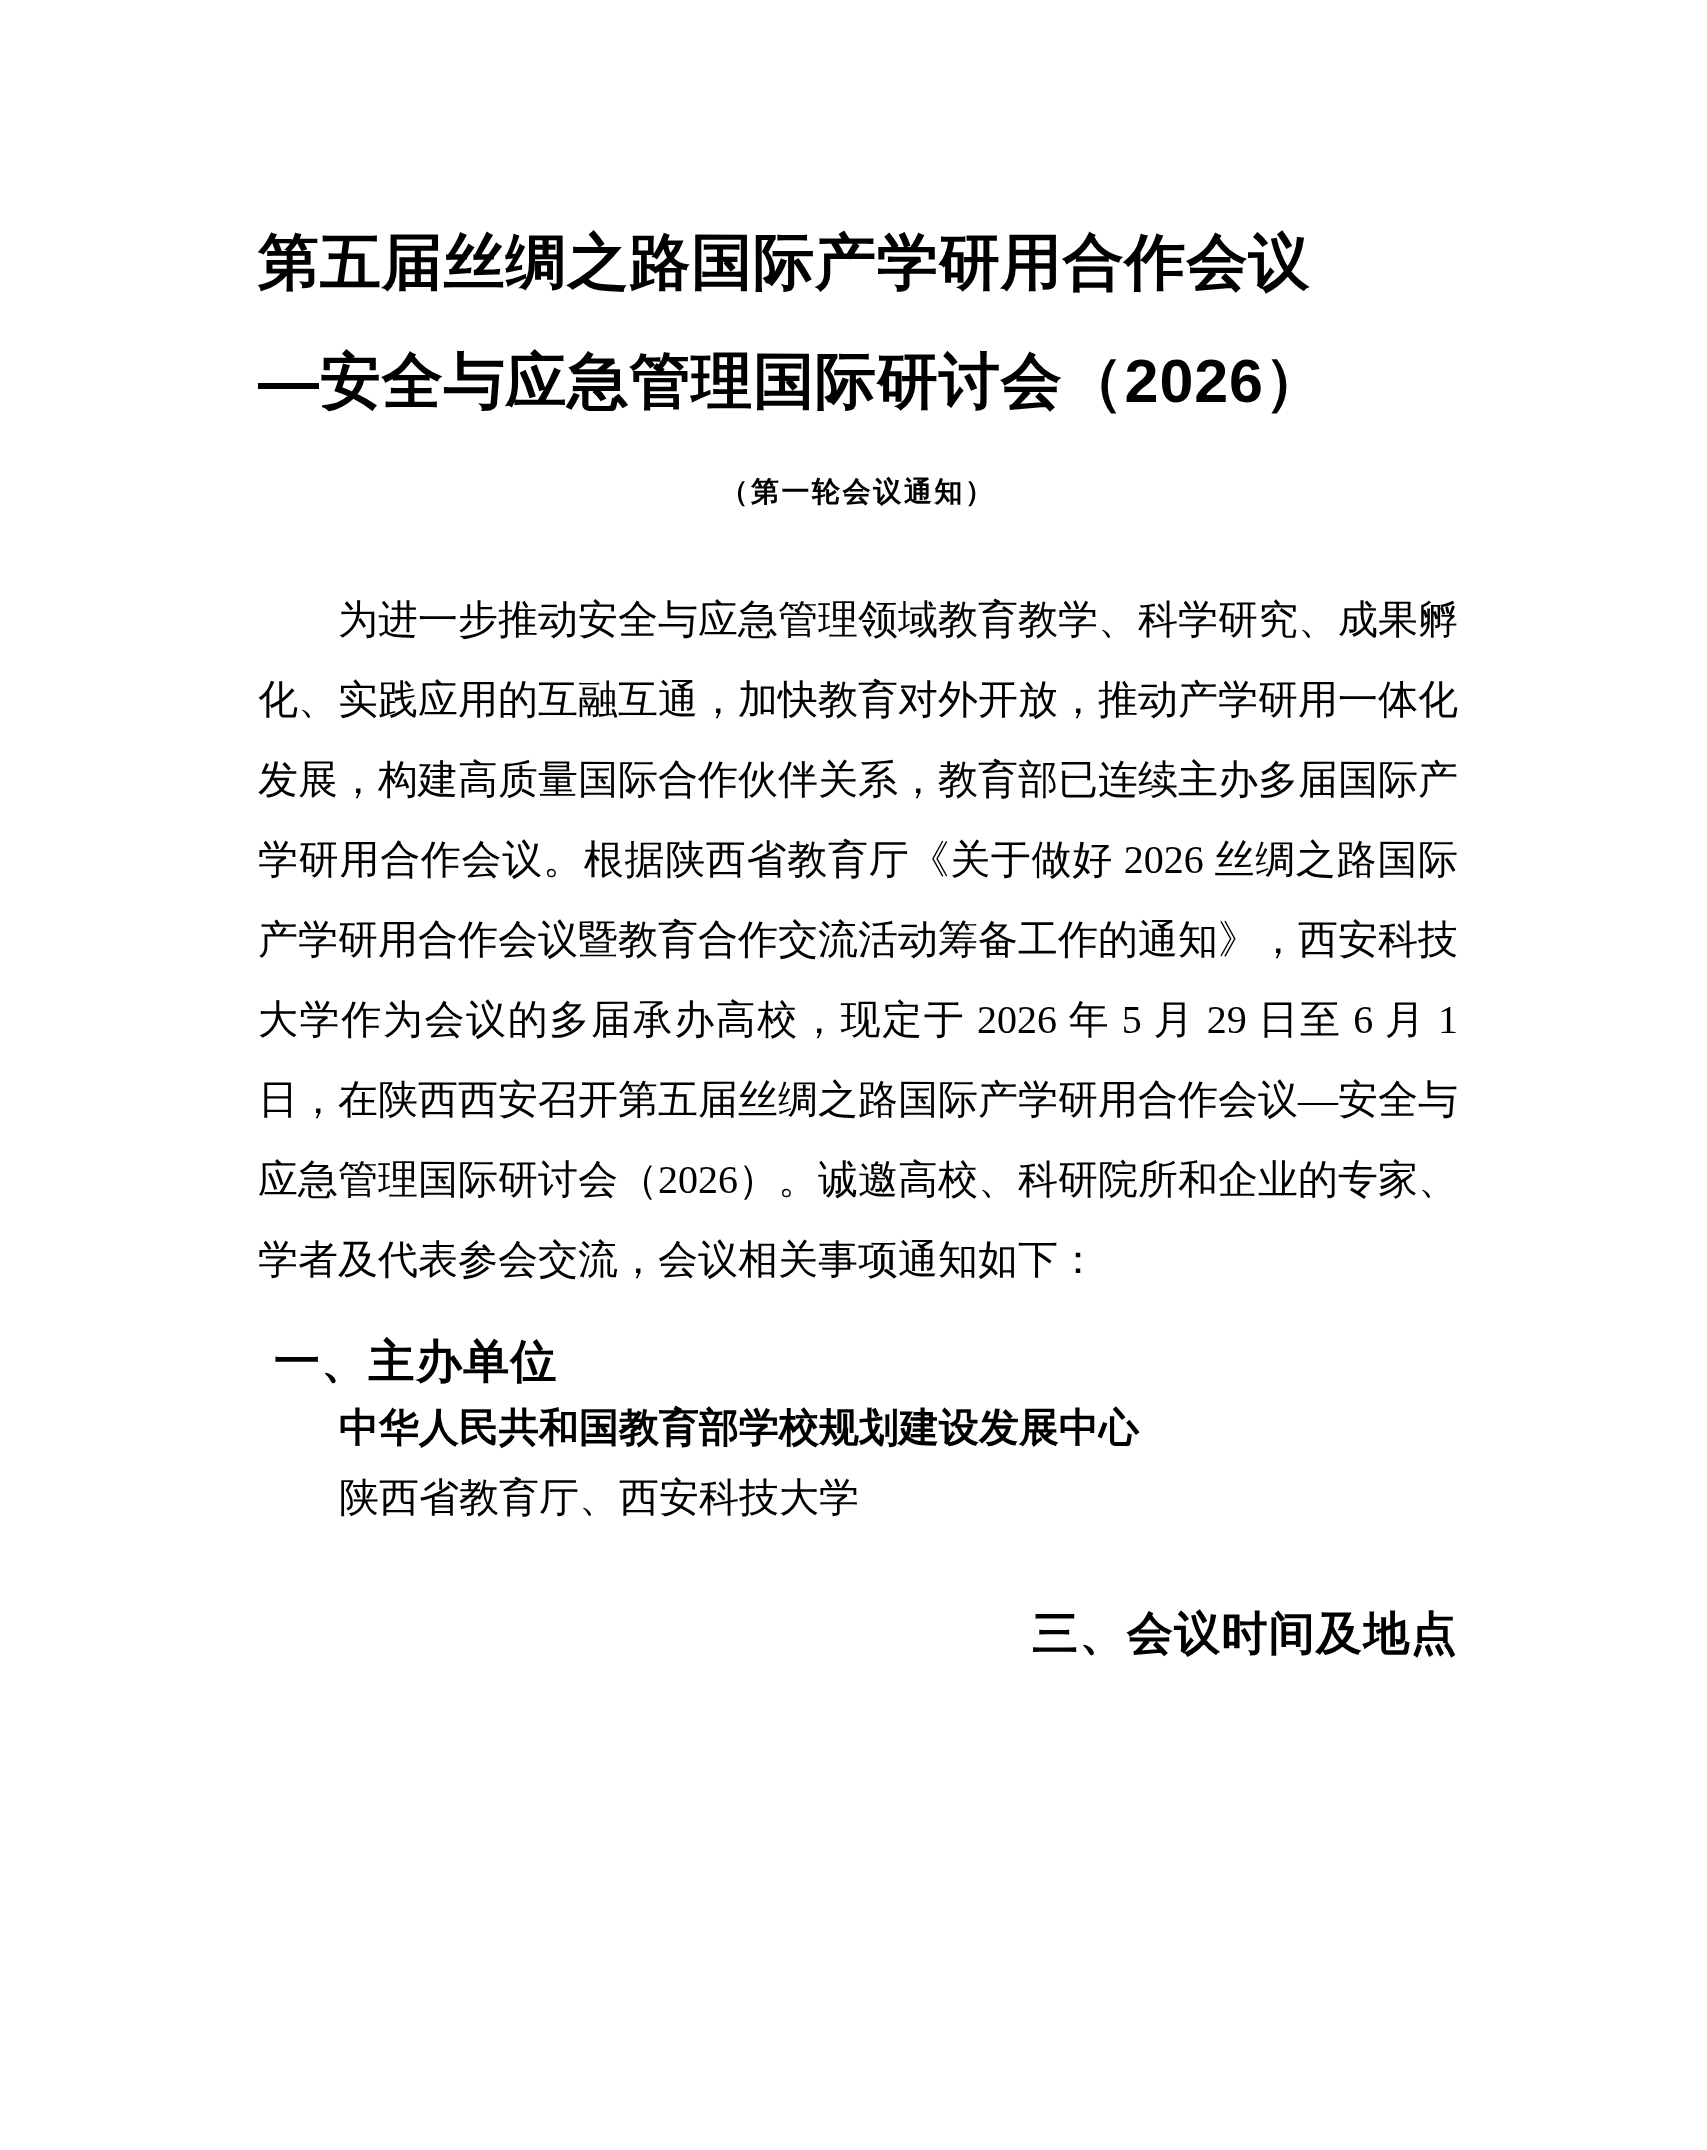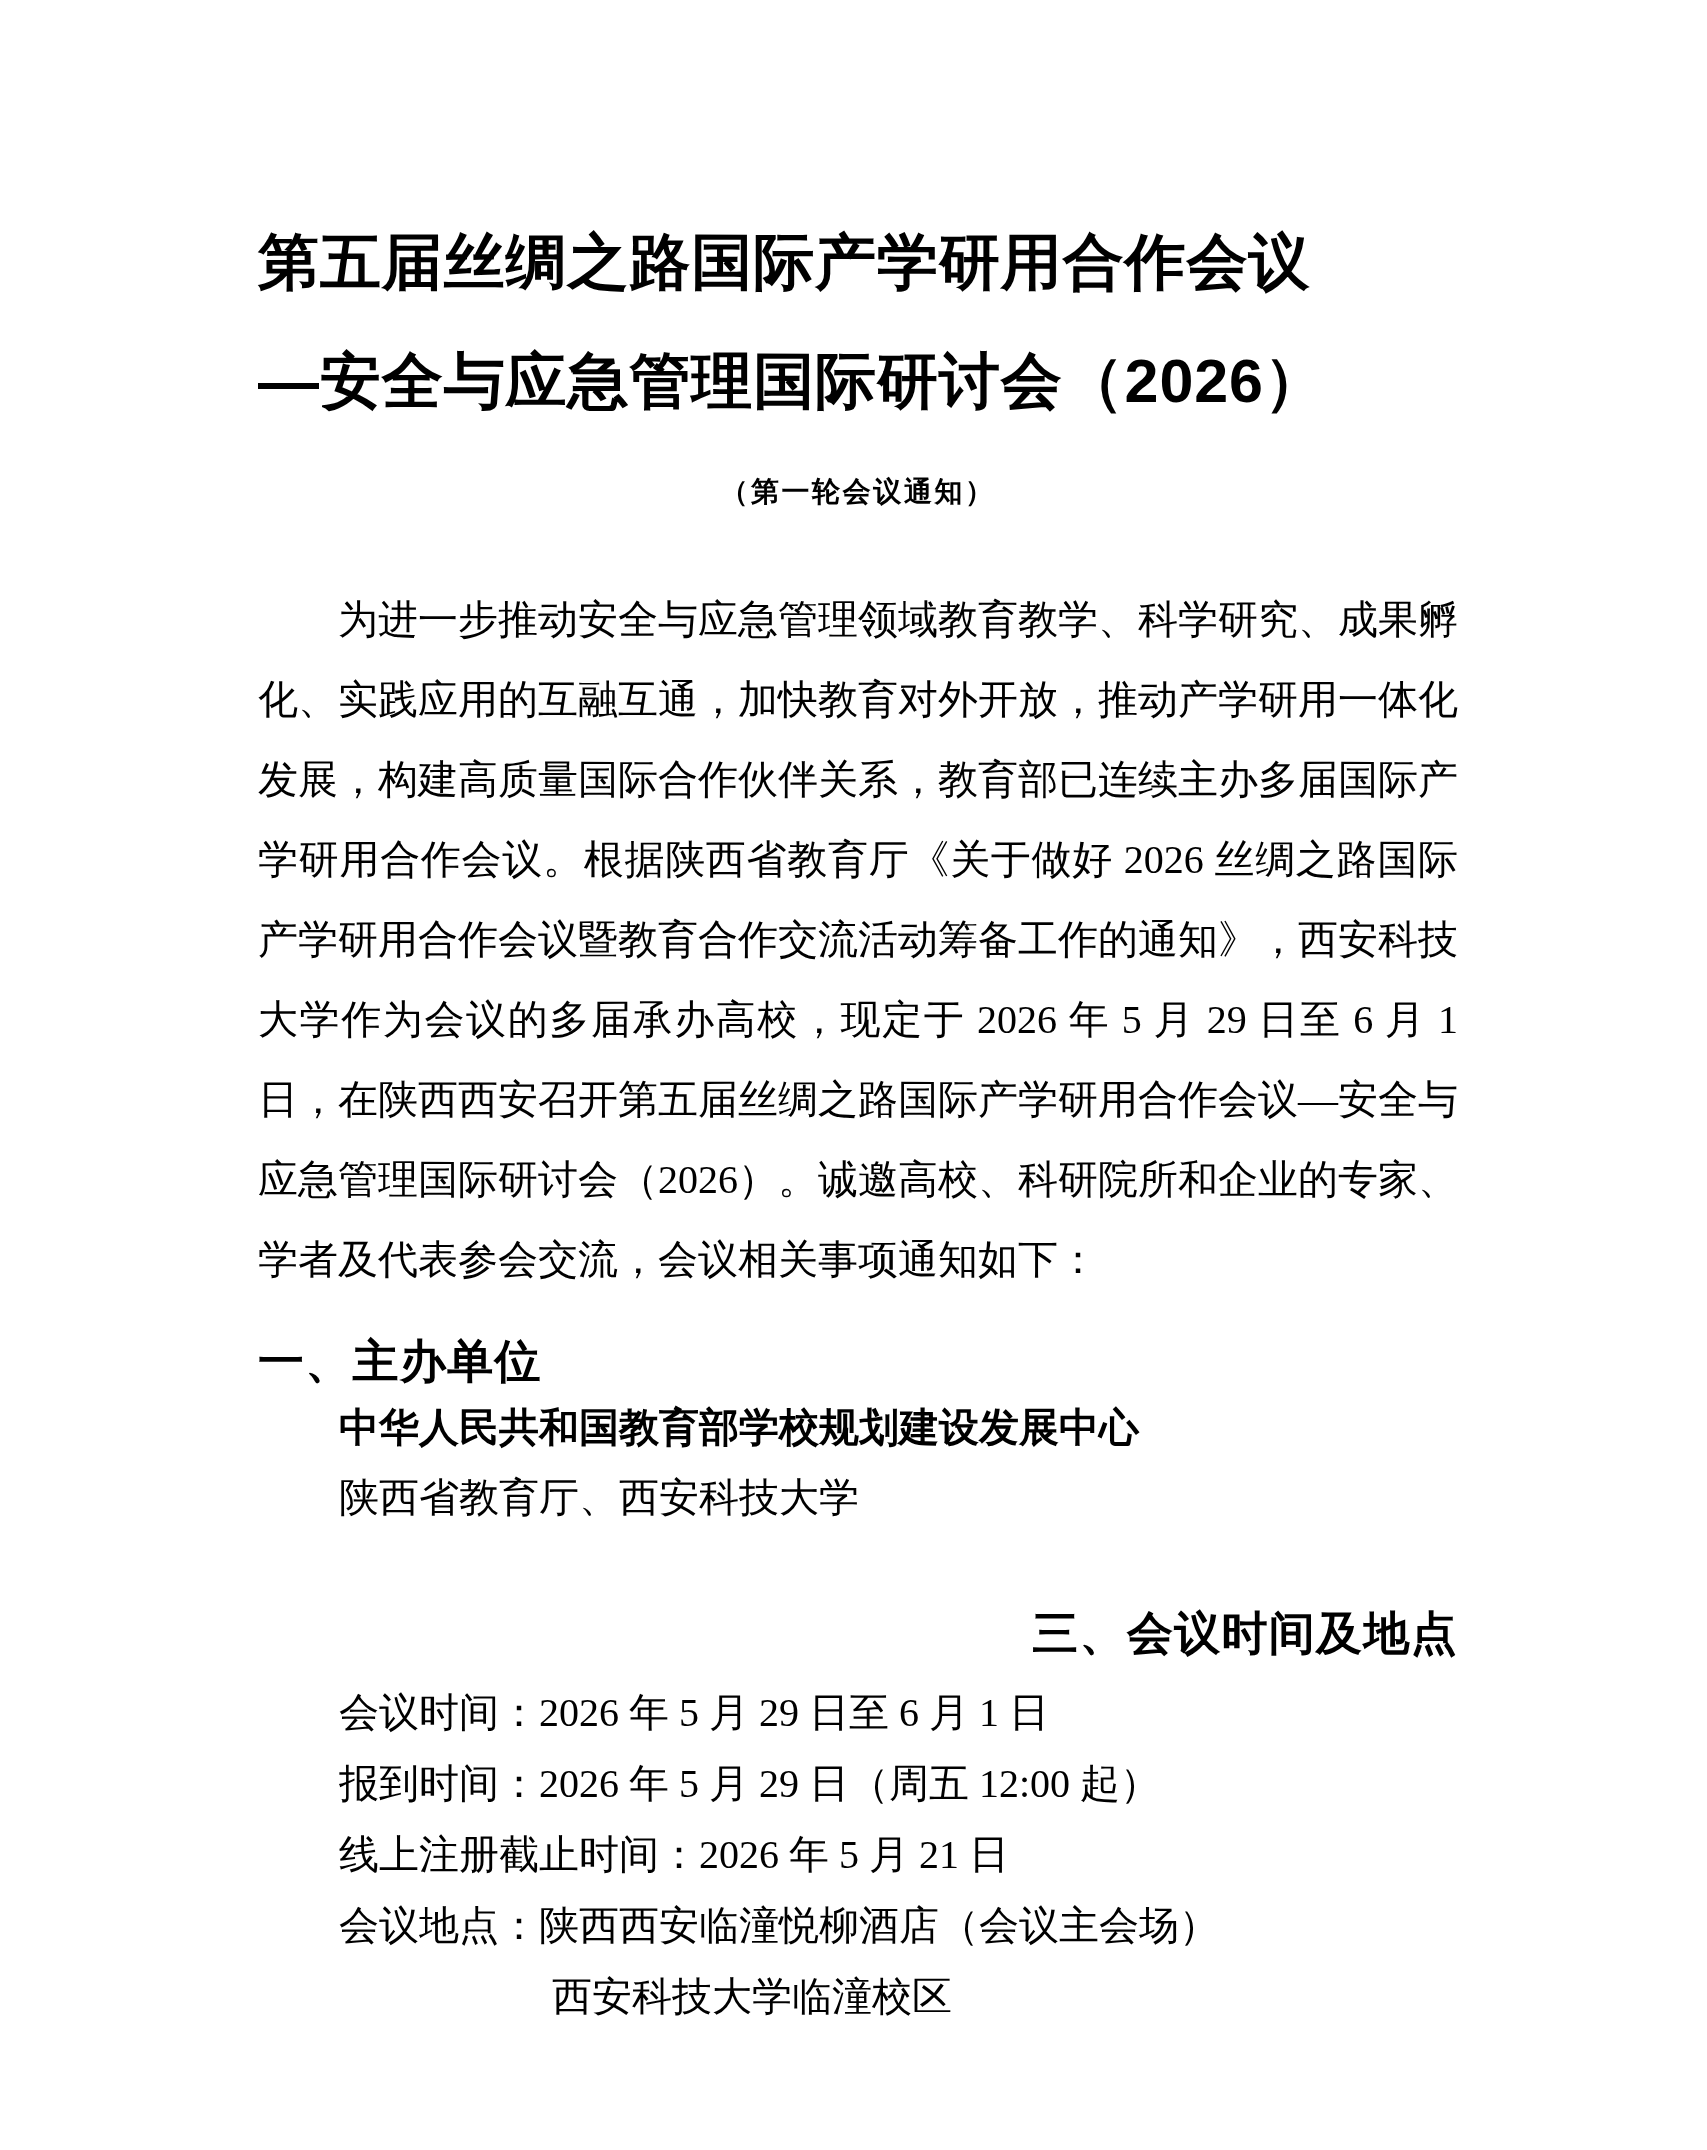--- a/index.html
+++ b/index.html
@@ -35,20 +35,21 @@
     font-size: 40px;
     line-height: 80px;
     text-align: justify;
     text-indent: 2em;
   }
   .sec-heading {
     font-size: 46px;
     line-height: 56px;
     font-weight: bold;
     letter-spacing: 1.3px;
+    margin-left: 16px;
   }
   .sec1-heading { margin-top: 34px; }
   .sec2-heading { margin-top: 49px; }
   .sec3-heading { margin-top: 82px; text-align: right; }
   .sec-item {
     font-size: 40px;
     line-height: 52px;
     padding-left: 81px;
   }
   .sec1-item { margin-top: 12px; font-weight: bold; }
@@ -76,22 +77,15 @@
 
   <div class="sec-heading sec1-heading">一、主办单位</div>
 
   <div class="sec-item sec1-item">中华人民共和国教育部学校规划建设发展中心</div>
 
 
   <div class="sec-item sec2-item">陕西省教育厅、西安科技大学</div>
 
   <div class="sec-heading sec3-heading">三、会议时间及地点</div>
 
-  <div class="details">
-    <div class="detail-line">会议时间：2026 年 5 月 29 日至 6 月 1 日</div>
-    <div class="detail-line">报到时间：2026 年 5 月 29 日（周五 12:00 起）</div>
-    <div class="detail-line">线上注册截止时间：2026 年 5 月 21 日</div>
-    <div class="detail-line">会议地点：陕西西安临潼悦柳酒店（会议主会场）</div>
-    <div class="detail-line indent2">西安科技大学临潼校区</div>
-  </div>
 
 </div>
 
 
 </body></html>

